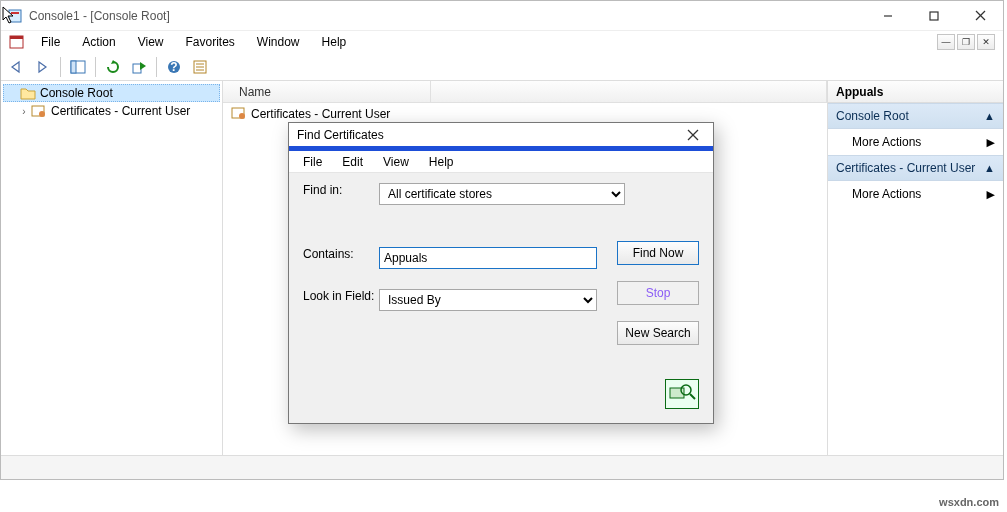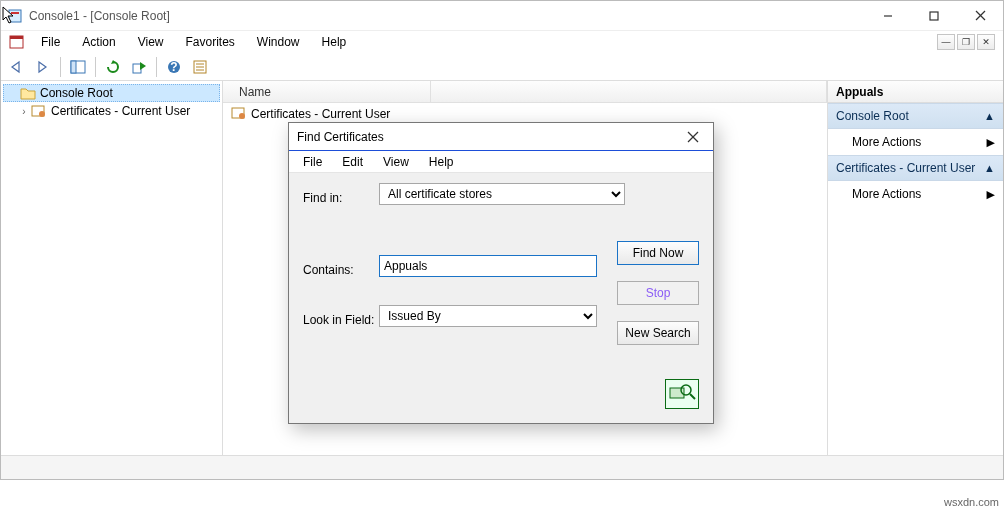--- a/index.html
+++ b/index.html
@@ -29,30 +29,30 @@
   .list-header .col { padding:0 8px; border-right:1px solid #e0e0e0; height:22px; display:flex; align-items:center; color:#333;margin-left:8px;}
   .list-body { flex:1; padding:2px; position:relative;}
   .list-row { display:flex; align-items:center; height:18px; padding:0 2px;}
   .list-row .cell-icon { width:16px; height:16px; margin:0 4px;}
   .actions-pane { width:175px; background:#fff;}
   .actions-title { height:22px; background:linear-gradient(#fdfdfd,#f0f0f0); border-bottom:1px solid #ddd; padding:0 8px; display:flex; align-items:center; font-weight:600;}
   .actions-group-hd { height:26px; background:linear-gradient(#dce9f7,#cfe0f0); border-top:1px solid #c9d8e8; border-bottom:1px solid #c9d8e8; padding:0 8px; display:flex; align-items:center; color:#0a2e55; justify-content:space-between;}
   .actions-item { height:26px; display:flex; align-items:center; padding:0 8px 0 24px; justify-content:space-between; color:#000;}
   .arrow-right { font-size:11px; }
   .statusbar { height:24px; border-top:1px solid #ddd; background:#f5f5f5;}
-  .footer-credit { position:absolute; bottom:4px; right:8px; color:#666; font-size:11px;}
+  .footer-credit { position:absolute; bottom:4px; right:8px; color:#666; font-size:11px;font-weight:bold;}
   
   .dialog { position:absolute; left:288px; top:122px; width:426px; height:302px; background:#f0f0f0; border:1px solid #777; box-shadow:4px 6px 18px rgba(0,0,0,0.25);}
-  .dlg-titlebar { height:28px; background:#fff; display:flex; align-items:center; padding:0 8px; border-bottom:1px solid #1d4ed8;}
+  .dlg-titlebar { height:28px; background:#fff; display:flex; align-items:center; padding:0 8px; border-bottom:5px solid #1d4ed8;}
   .dlg-titlebar .t { flex:1; }
   .dlg-close { width:24px; height:24px; display:flex;align-items:center;justify-content:center; font-size:16px;}
   .dlg-menu { height:22px; background:#fff; display:flex; align-items:center; padding:0 4px; border-bottom:1px solid #e5e5e5;}
   .dlg-menu-item { padding:2px 10px; }
   .dlg-body { padding:10px 14px; position:relative; height:calc(100% - 50px);}
-  .frow { display:flex; align-items:flex-end; margin-bottom:28px;}
+  .frow { display:flex; align-items:flex-start; margin-bottom:20px;}
   .frow .lab { width:76px; }
   .frow select, .frow input[type=text] { height:22px; border:1px solid #a7a7a7; background:#fff; padding:0 4px; font-size:12px; }
   .frow select { width:246px; }
   .frow input[type=text] { width:218px; border:1px solid #1a73c7; outline:1px solid #1a73c7; outline-offset:-1px;}
   .contains-select { width:218px !important; }
   .dlg-btns { position:absolute; right:14px; top:68px; display:flex; flex-direction:column; gap:16px;}
   .dlg-btn { width:82px; height:24px; border:1px solid #adadad; background:linear-gradient(#fdfdfd,#e9e9e9); display:flex;align-items:center;justify-content:center;}
   .dlg-btn.primary { border:1px solid #1a73c7; outline:1px solid #1a73c7; outline-offset:-1px;}
   .dlg-btn.disabled { color:#8b5cf6; background:#f1f1f1;}
   .dlg-icon-badge { position:absolute; right:14px; bottom:14px; width:34px; height:30px; border:1px solid #0a6b14; background:#eafff0; display:flex;align-items:center;justify-content:center;}

